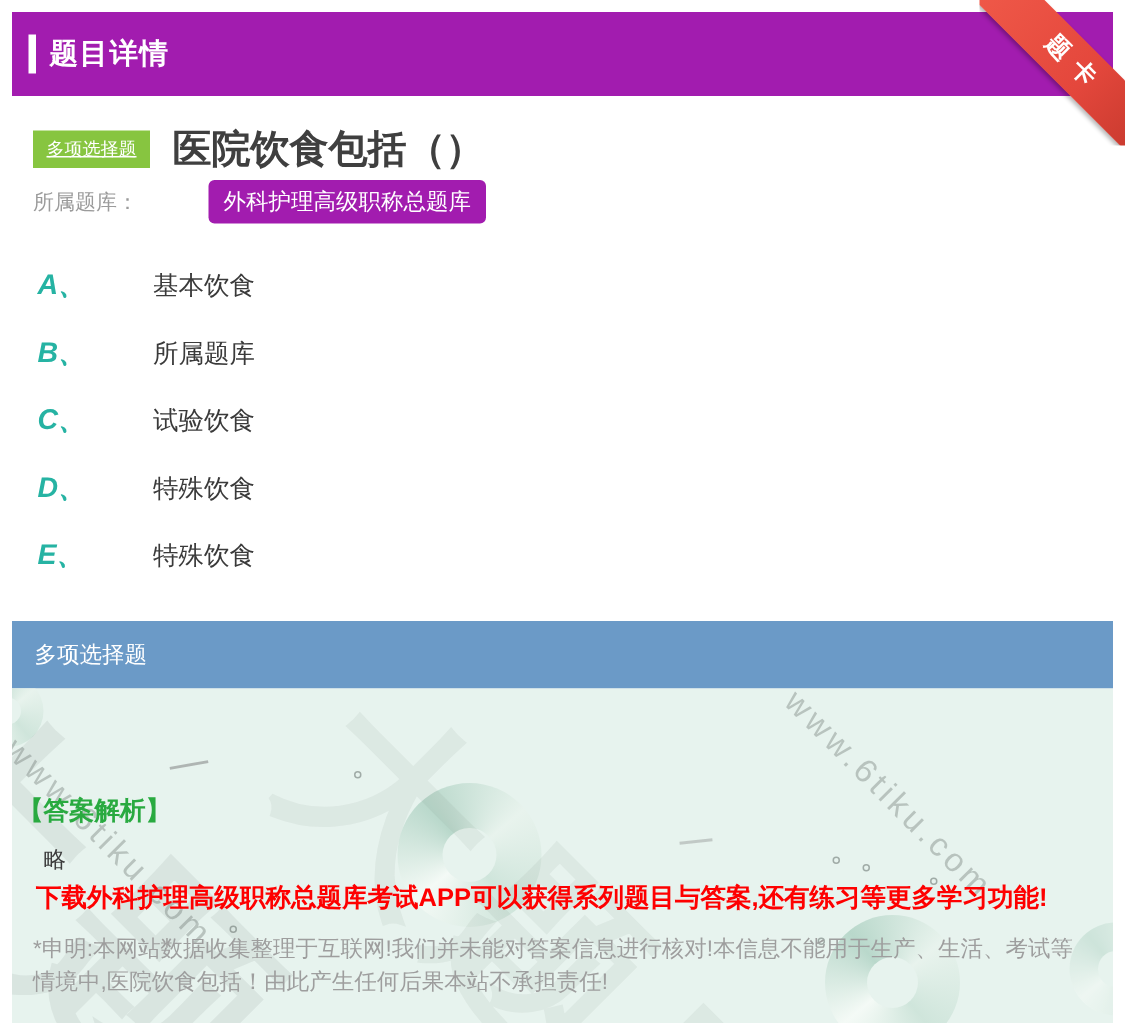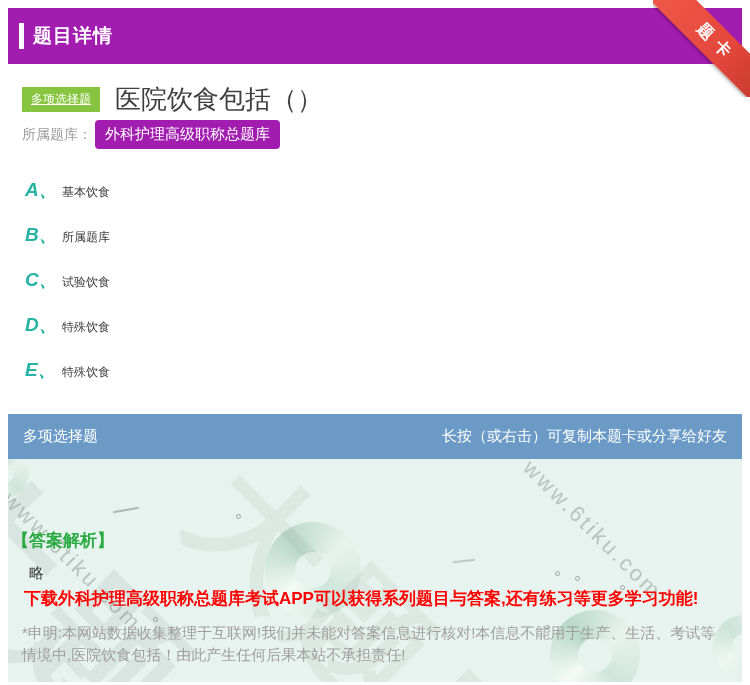--- a/index.html
+++ b/index.html
@@ -17,28 +17,28 @@
   .ribbon-wrap { position:absolute; top:0; right:0; width:97px; height:97px; overflow:hidden; z-index:6; }
   .ribbon { position:absolute; top:24px; right:-36px; width:145px; padding:6px 0;
             transform:rotate(45deg);
             background:linear-gradient(90deg,#ef5848 0%,#e4473c 60%,#c83a2e 100%);
             color:#fff; text-align:center; font-size:16px; font-weight:bold;
             letter-spacing:8px; text-indent:8px; box-shadow:0 2px 3px rgba(0,0,0,.28); }
 
   
   .qrow1 { position:absolute; left:22px; top:82px; display:flex; align-items:center; }
   .tag-green { background:#87c540; color:#fff; font-size:12px; padding:4px 9px; border-radius:0;text-decoration:underline; }
-  .qtitle { font-size:26px; color:#3f3f3f; font-weight:400; margin-left:15px; }
-  .qrow2 { position:absolute; left:22px; top:120px; display:flex; align-items:center; }
+  .qtitle { font-size:26px; color:#3f3f3f; font-weight:700; margin-left:15px; }
+  .qrow2 { position:absolute; left:22px; top:120px; display:flex; align-items:center;gap:44px; }
   .bank-label { color:#9b9b9b; font-size:14px; }
   .tag-red { background:#a21caf; color:#fff; font-size:15px; padding:5px 10px; border-radius:4px; margin-left:3px; }
 
   .opt { position:absolute; left:25px; display:flex; align-items:baseline; }
   .opt-letter { color:#26b3a3; font-style:italic; font-weight:bold; font-size:19px; width:37px; }
-  .opt-text { color:#3a3a3a; font-size:12px; }
+  .opt-text { color:#3a3a3a; font-size:17px;margin-left:40px; }
   .opt-a{top:177px}.opt-b{top:222px}.opt-c{top:267px}.opt-d{top:312px}.opt-e{top:357px}
 
   
   .ansbar { position:absolute; left:8px; top:414px; width:734px; height:45px;
             background:#6b9ac7; color:#fff; display:flex; justify-content:space-between;
             align-items:center; padding:0 15px; font-size:15px; }
 
   
   .anssec { position:absolute; left:8px; top:459px; width:734px; height:223px;
             background:#e7f3ee; overflow:hidden; }
@@ -120,21 +120,20 @@
     <span class="opt-letter">D、</span>
     <span class="opt-text">特殊饮食</span>
   </div>
   <div class="opt opt-e">
     <span class="opt-letter">E、</span>
     <span class="opt-text">特殊饮食</span>
   </div>
 
   <div class="ansbar">
     <span>多项选择题</span>
-    <span>长按（或右击）可复制本题卡或分享给好友</span>
   </div>
 
   <div class="anssec">
 
     <div class="spiral spiral-main"></div>
     <div class="spiral spiral-br"></div>
     <div class="spiral spiral-tl"></div>
     <div class="spiral spiral-right"></div>
     <div class="wm-text wm-text-1">www.6tiku.com</div>
     <div class="wm-text wm-text-2">www.6tiku.com</div>

